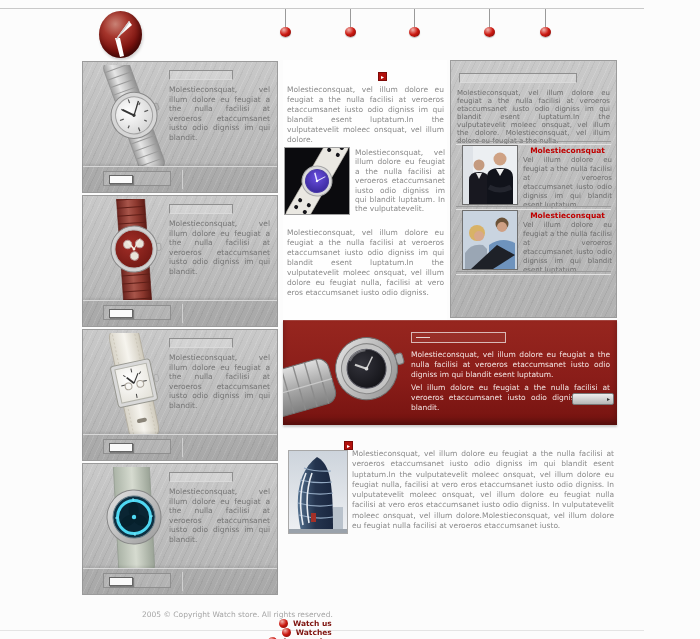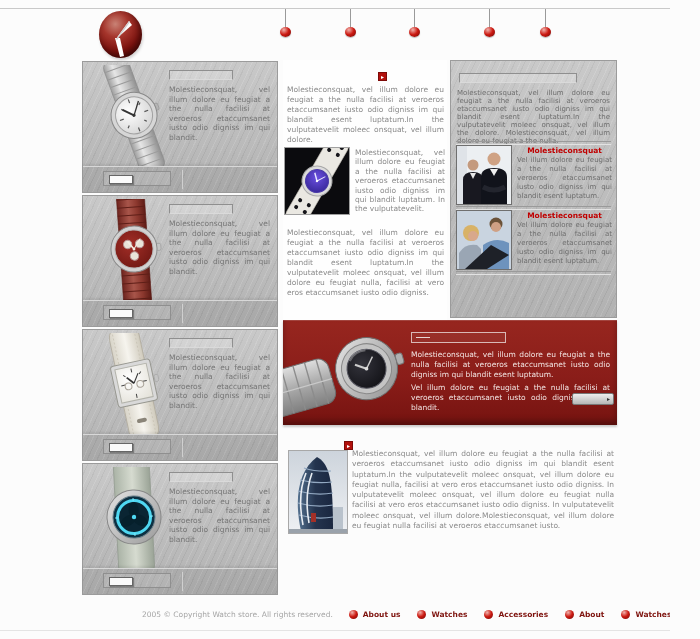--- a/index.html
+++ b/index.html
@@ -1,17 +1,17 @@
 <!DOCTYPE html>
 <html><head>
 <meta charset="utf-8">
 <style>
   html,body{margin:0;padding:0;background:#fcfcfc;}
   #page{position:relative;width:644px;height:639px;overflow:hidden;background:#fcfcfc;
-        font-family:"DejaVu Sans","Liberation Sans",sans-serif;padding-left:26px;}
+        font-family:"DejaVu Sans","Liberation Sans",sans-serif;}
   .topline{position:absolute;left:0;top:8px;width:700px;height:1px;background:#c9c9c9;}
   .botline{position:absolute;left:0;top:630px;width:700px;height:1px;background:#e4e4e4;}
 
   
   .logo{position:absolute;left:99px;top:11px;width:43px;height:47px;border-radius:50%;
         background:radial-gradient(circle at 38% 28%, #c98275 0%, #a5352c 30%, #7c120e 62%, #4f0605 100%);
         box-shadow:inset -2px -3px 6px rgba(0,0,0,.45), 1px 2px 3px rgba(0,0,0,.18);}
   .logo svg{position:absolute;left:0;top:0;}
 
   
@@ -54,21 +54,21 @@
   .fphoto{position:absolute;left:1px;top:1px;width:64px;height:66px;border:1px solid #a0a0a0;background:#0b0b0e;}
   .ftext{position:absolute;left:72px;right:2px;top:2px;font-size:7.5px;line-height:9.4px;}
   .midcol .p2{position:absolute;left:4px;right:3px;top:168px;}
 
   
   .rightcol{position:absolute;left:450px;top:60px;width:167px;height:258px;}
   .rightcol .tbox{position:absolute;left:8px;top:12px;width:118px;height:10px;}
   .rtext{margin:0;font-size:7px;line-height:8px;color:#6e6e6e;text-align:justify;}
   .rightcol .intro{position:absolute;left:6px;right:6px;top:28px;}
   .rdiv{position:absolute;left:5px;right:5px;height:2px;border-top:1px solid #9a9a9a;border-bottom:1px solid #e2e2e2;}
-  .ritem{position:absolute;left:0;right:0;height:60px;}
+  .ritem{position:absolute;left:6px;right:0;height:60px;}
   .rphoto{position:absolute;left:5px;top:0;width:54px;height:58px;border:1px solid #6f6f6f;}
   .rtitle{position:absolute;left:66px;right:4px;top:1px;margin:0;text-align:center;
         font-size:7.5px;font-weight:bold;color:#c00000;}
   .ritext{position:absolute;left:66px;right:4px;top:11px;font-size:7px;line-height:9px;}
 
   
   .banner{position:absolute;left:283px;top:320px;width:334px;height:105px;
         background:linear-gradient(180deg,#97261f 0%, #8a1d19 55%, #761310 100%);
         box-shadow:inset 0 1px 0 rgba(255,255,255,.15), inset 0 -4px 6px rgba(0,0,0,.3), 0 2px 2px rgba(0,0,0,.2);}
   .banner .bwatch{position:absolute;left:0;top:2px;width:150px;height:100px;}
@@ -82,21 +82,21 @@
         background:linear-gradient(180deg,#ededed,#b6b6b6);border:1px solid #777;border-radius:2px;
         font-size:6px;line-height:10px;color:#333;text-align:right;padding-right:3px;box-sizing:border-box;}
 
   
   .bsec-icon{left:344px;top:441px;}
   .bimg{position:absolute;left:288px;top:450px;width:58px;height:82px;border:1px solid #a8a8a8;}
   .bstext{position:absolute;left:352px;top:449px;width:262px;margin:0;
         font-size:7.5px;line-height:10.3px;color:#8a8a8a;text-align:justify;}
 
   
-  .footer{position:absolute;left:142px;top:610px;height:14px;display:flex;align-items:flex-start;}
+  .footer{position:absolute;left:142px;top:610px;height:14px;display:flex;align-items:flex-end;flex-direction:column;}
   .copyright{font-size:7.5px;color:#a5a5a5;margin-right:16px;white-space:nowrap;}
   .fnav{display:flex;align-items:center;margin-right:17px;cursor:pointer;text-decoration:none;}
   .fball{width:9px;height:9px;border-radius:50%;margin-right:5px;
         background:radial-gradient(circle at 35% 28%, #f0b3ad 0%, #cc1a12 48%, #6f0705 100%);}
   .flabel{font-size:7.5px;font-weight:bold;color:#7e130e;white-space:nowrap;}
 </style>
 </head>
 <body>
 
 <div id="page">
@@ -444,21 +444,21 @@
       <rect x="22" y="62" width="5" height="9" fill="#a33028"></rect>
       <rect x="0" y="78" width="58" height="4" fill="#9aa2ab"></rect>
     </svg>
   </div>
   <p class="bstext">Molestieconsquat, vel illum dolore eu feugiat a the nulla facilisi at veroeros etaccumsanet iusto odio digniss im qui blandit esent luptatum.In the vulputatevelit moleec onsquat, vel illum dolore eu feugiat nulla, facilisi at vero eros etaccumsanet iusto odio digniss. In vulputatevelit moleec onsquat, vel illum dolore eu feugiat nulla facilisi at vero eros etaccumsanet iusto odio digniss. In vulputatevelit moleec onsquat, vel illum dolore.Molestieconsquat, vel illum dolore eu feugiat nulla facilisi at veroeros etaccumsanet iusto.</p>
 
   <div class="footer">
     <span class="copyright">2005 © Copyright Watch store. All rights reserved.</span>
     <a class="fnav">
         <span class="fball"></span>
-        <span class="flabel">About us</span>
+        <span class="flabel">Watch us</span>
       </a>
     <a class="fnav">
         <span class="fball"></span>
         <span class="flabel">Watches</span>
       </a>
     <a class="fnav">
         <span class="fball"></span>
         <span class="flabel">Accessories</span>
       </a>
     <a class="fnav">

